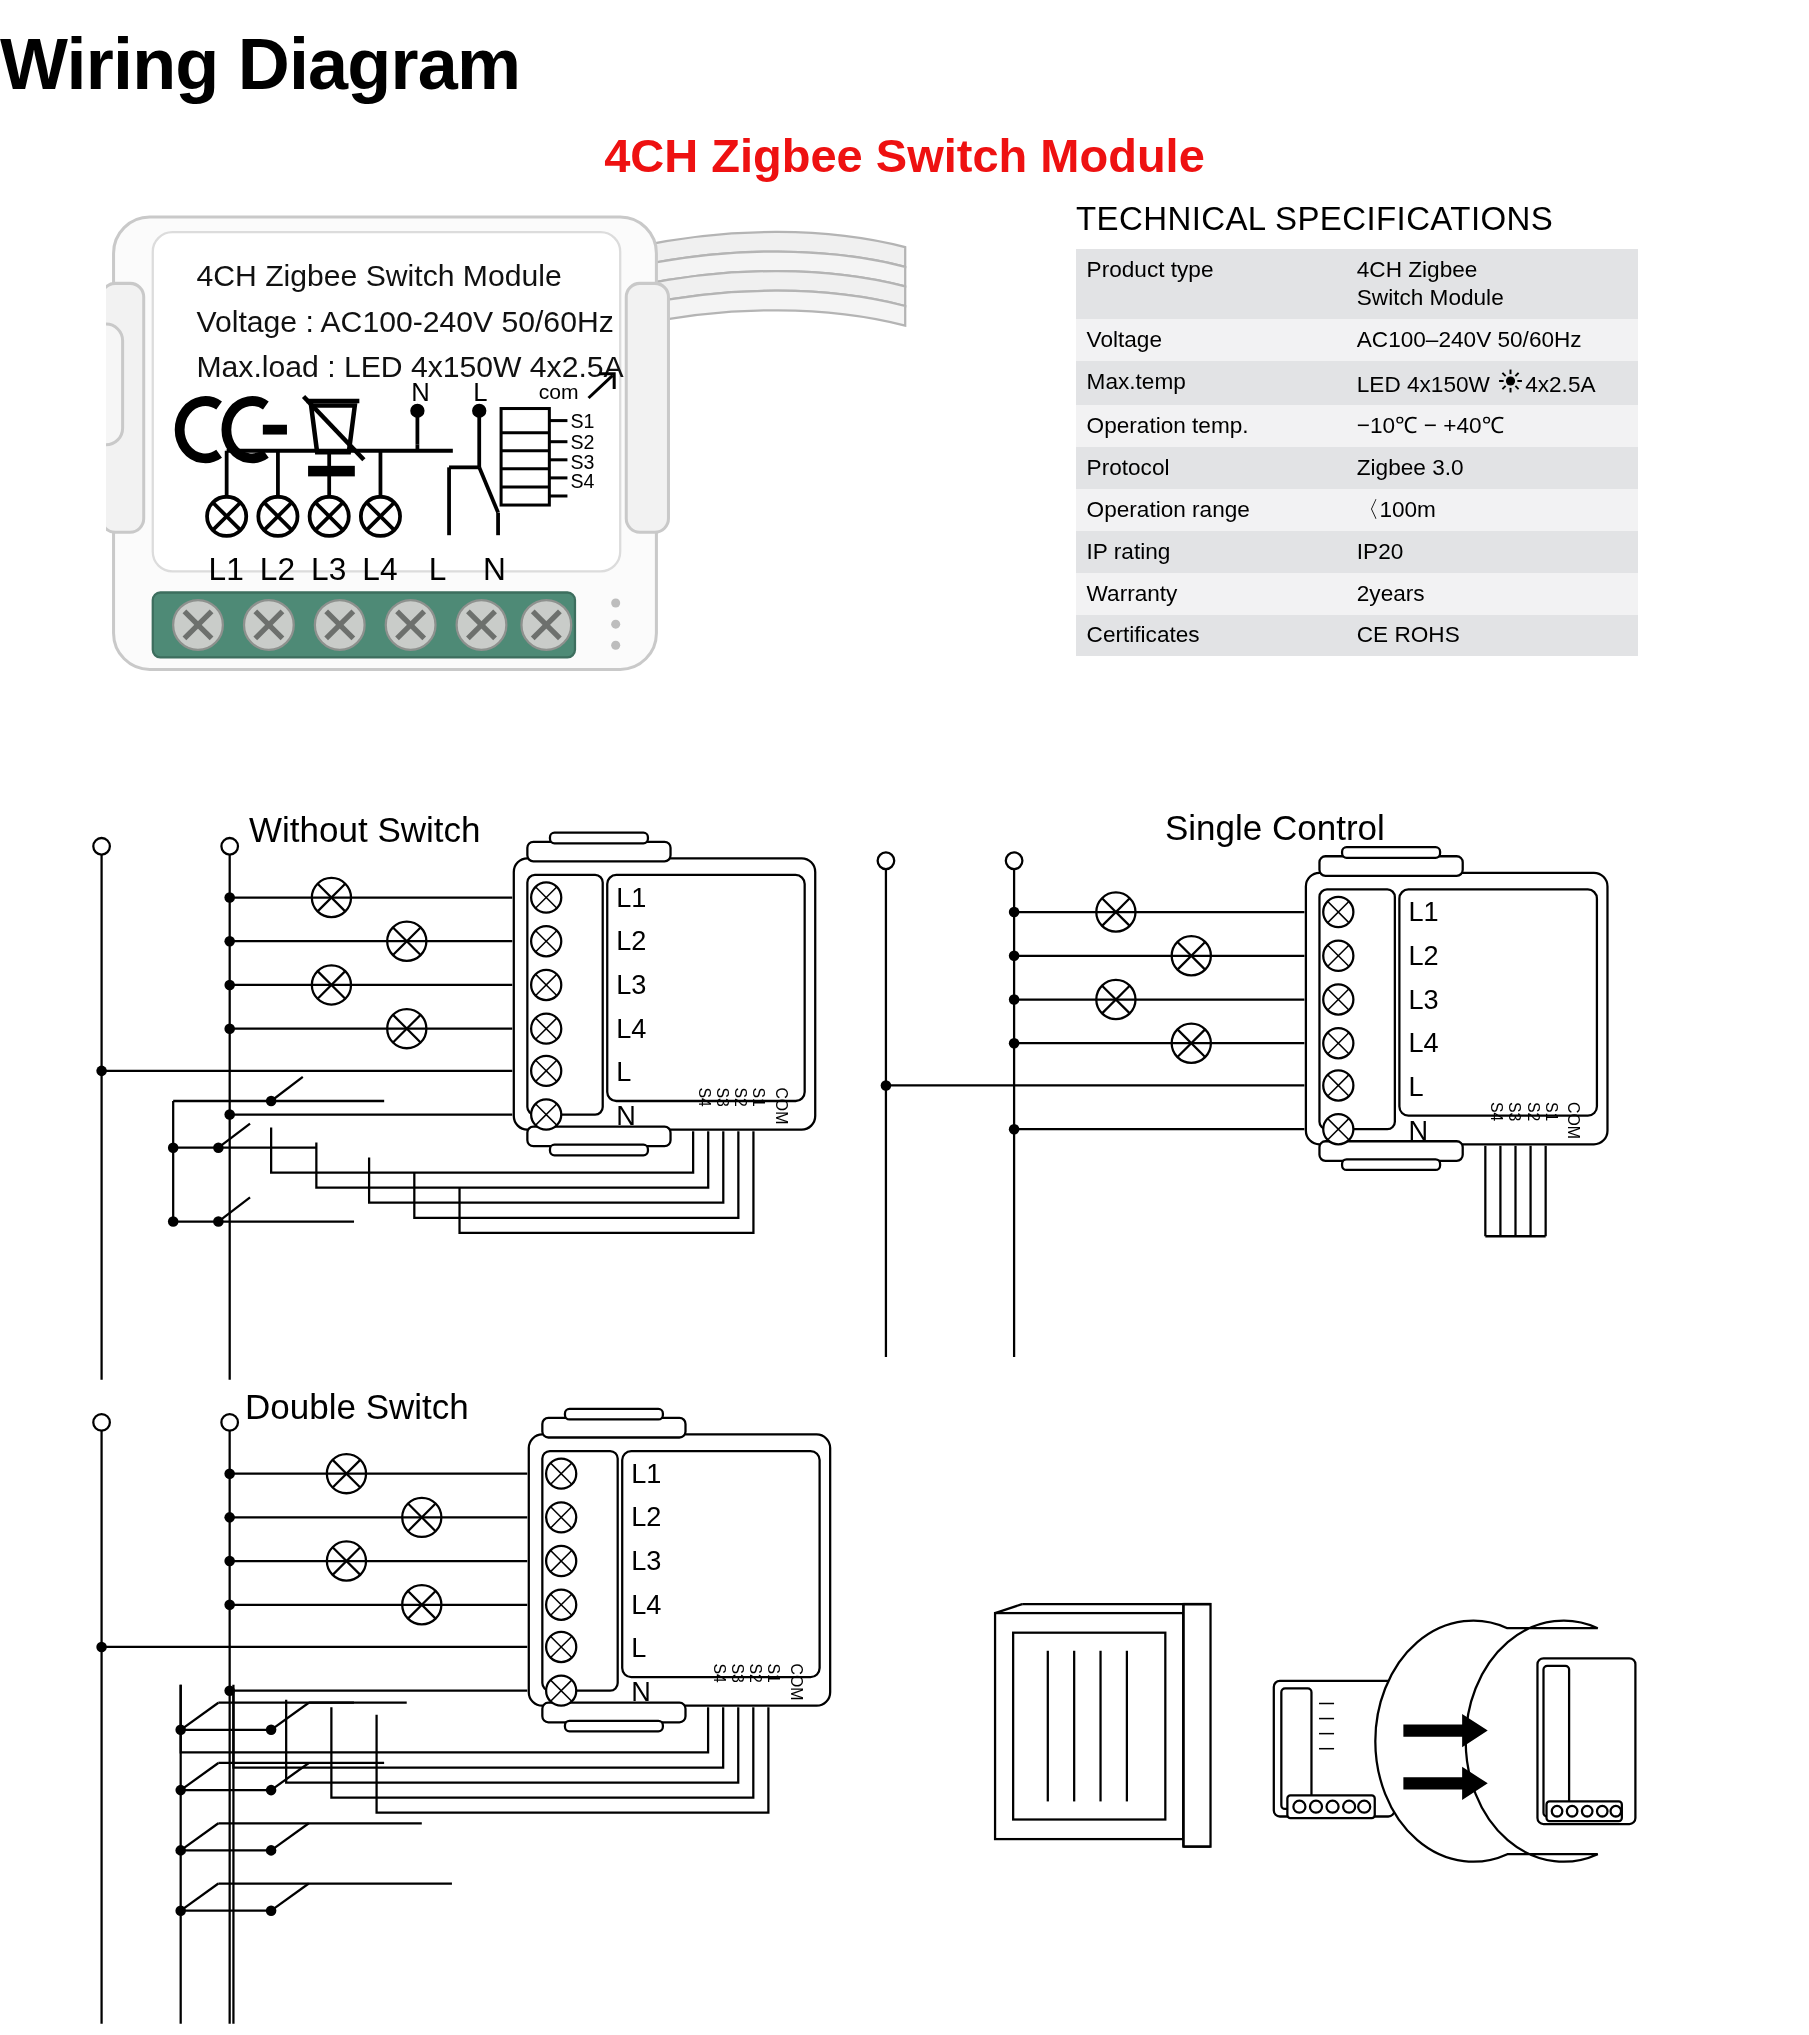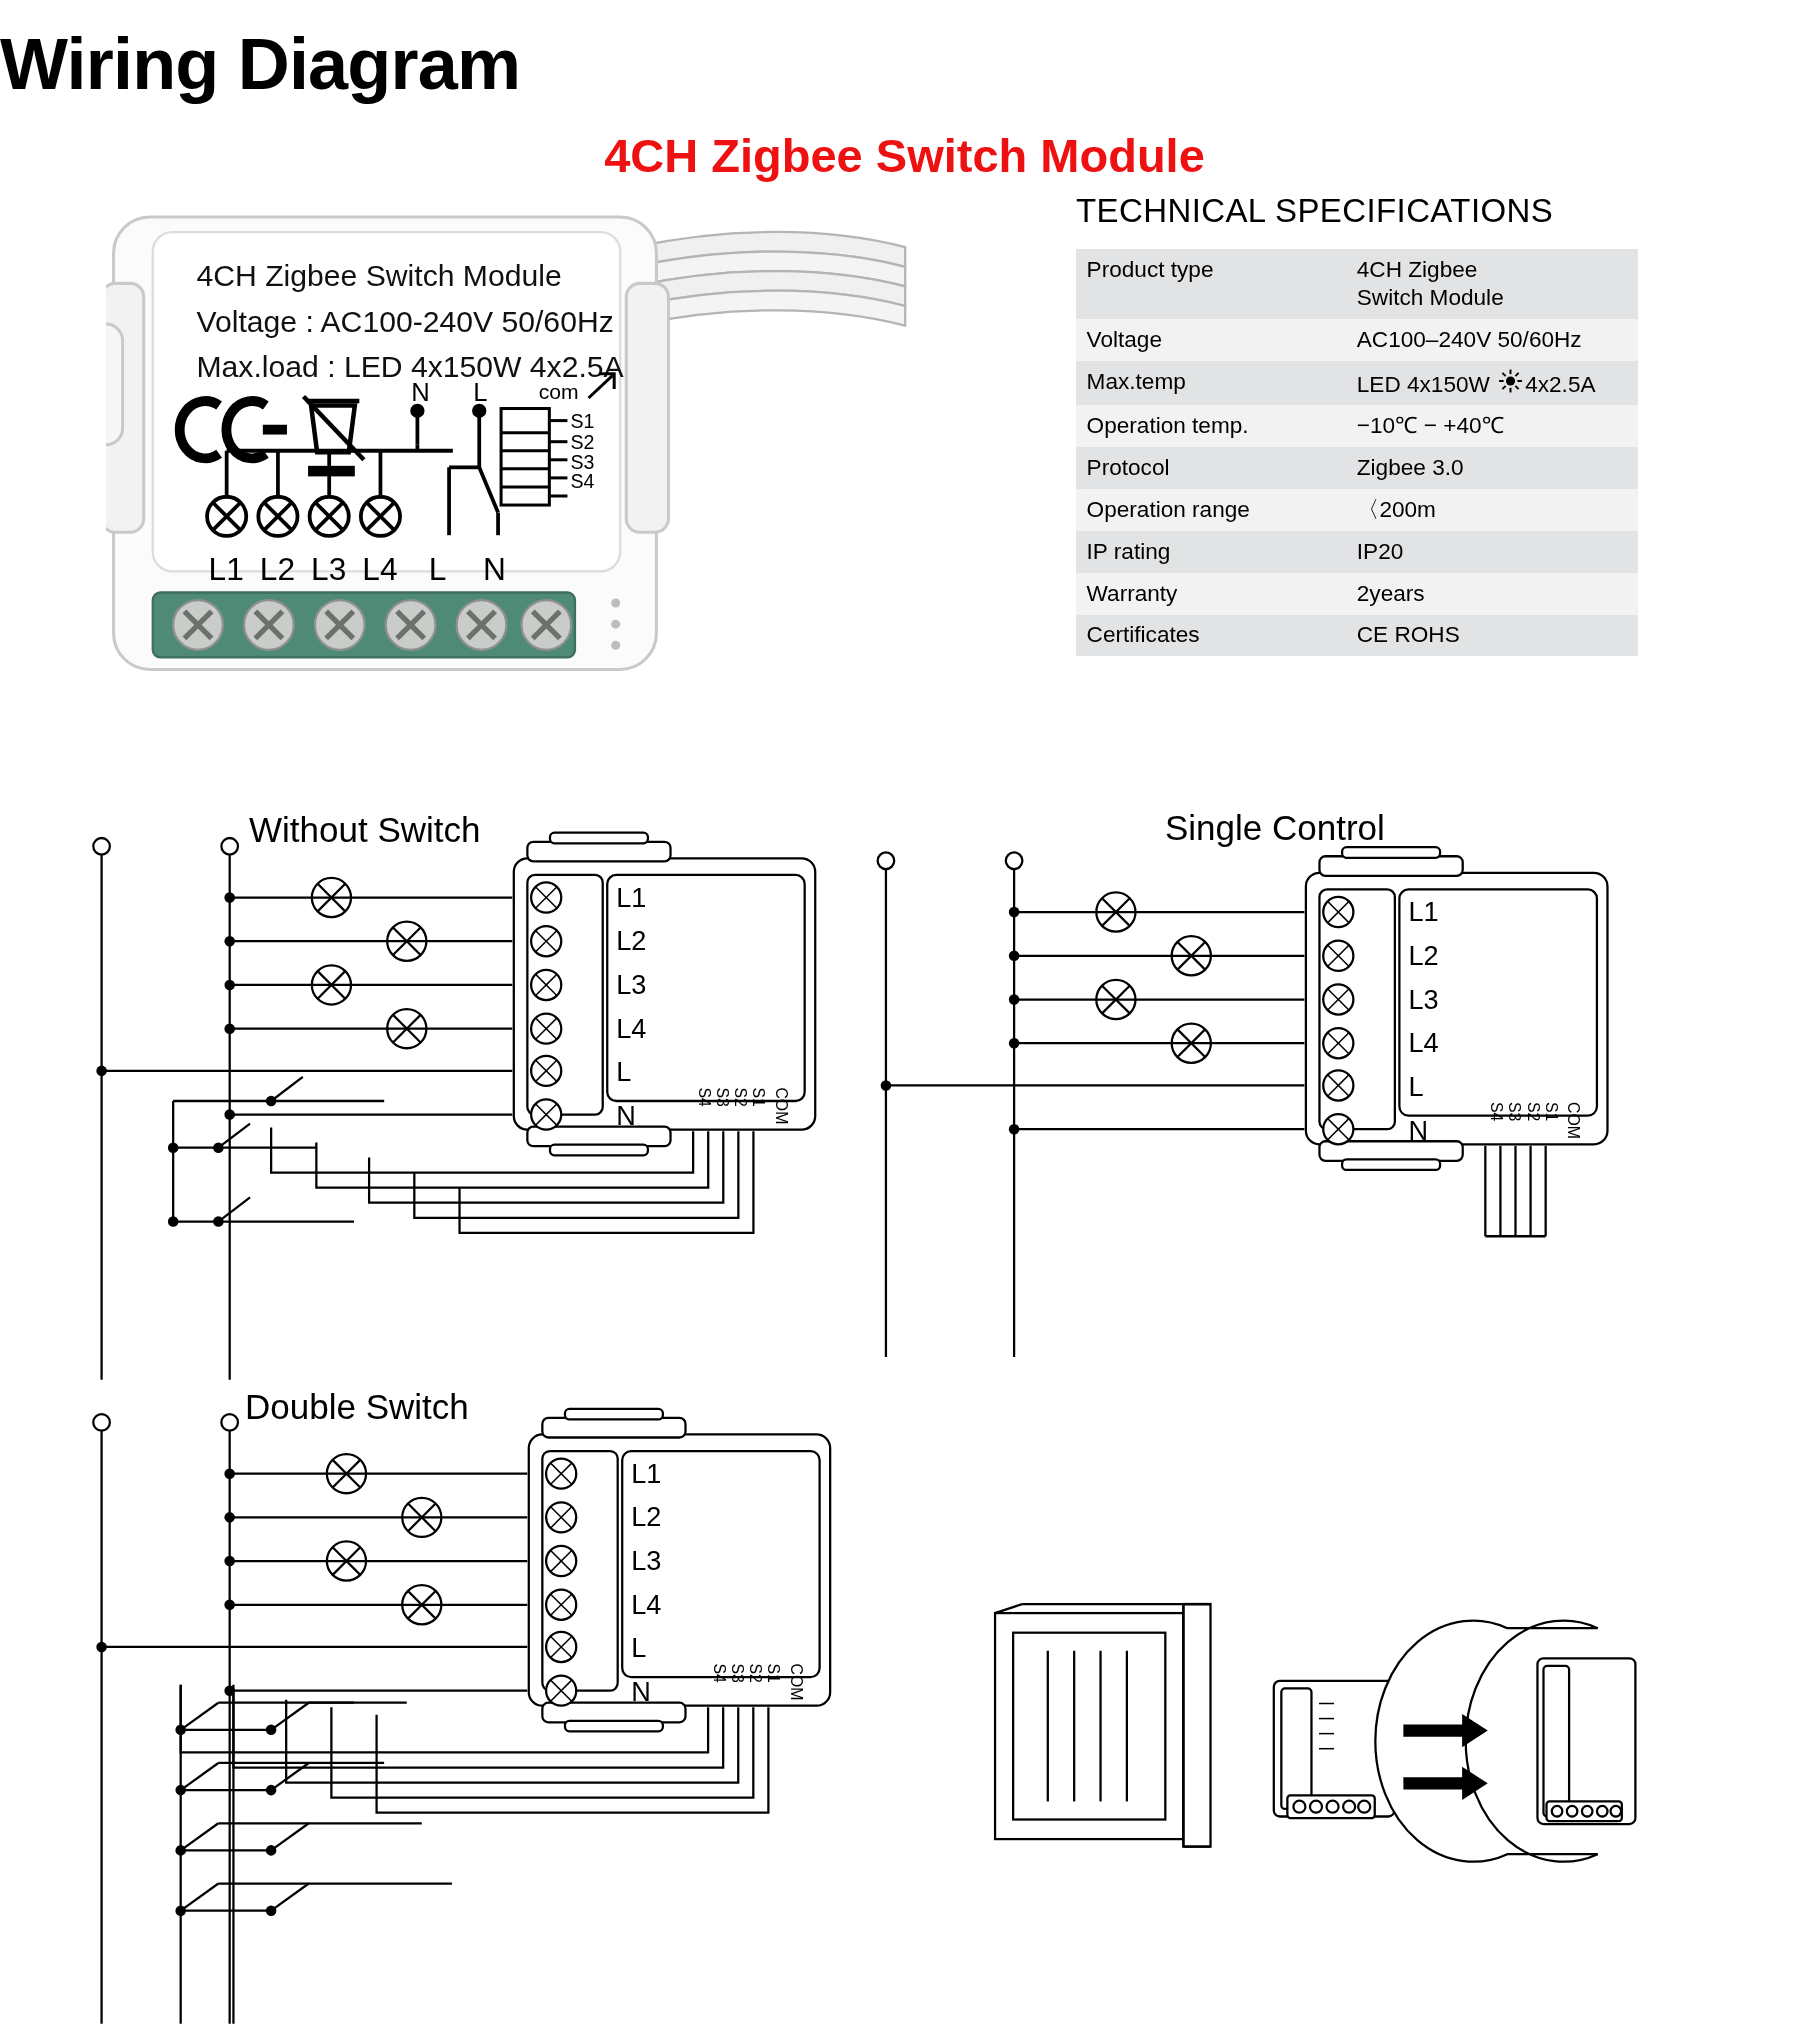--- a/index.html
+++ b/index.html
@@ -18,21 +18,21 @@
     top:22.6px;left:0;width:1809px;text-align:left;
     font-size:72px;font-weight:bold;letter-spacing:-0.8px;
   }
   #sub-title{
     top:128px;left:0;width:1809px;text-align:center;
     font-size:47px;font-weight:bold;color:#ee1111;
   }
 
   
   #spec-title{
-    top:192px;left:1076px;font-size:33px;letter-spacing:0.4px;
+    top:200px;left:1076px;font-size:33px;letter-spacing:0.4px;
   }
   #spec-table{
     top:249px;left:1076px;width:562px;border-collapse:collapse;
     font-size:22.6px;
   }
   #spec-table td{
     padding:6.8px 10.6px;vertical-align:top;line-height:1.25;
     border:0;
   }
   #spec-table tr:nth-child(odd){background:#e2e3e5;}
@@ -87,21 +87,21 @@
     <tr>
       <td class="k">Operation temp.</td>
       <td>−10℃  −  +40℃</td>
     </tr>
     <tr>
       <td class="k">Protocol</td>
       <td>Zigbee  3.0</td>
     </tr>
     <tr>
       <td class="k">Operation range</td>
-      <td>〈200m</td>
+      <td>〈100m</td>
     </tr>
     <tr>
       <td class="k">IP rating</td>
       <td>IP20</td>
     </tr>
     <tr>
       <td class="k">Warranty</td>
       <td>2years</td>
     </tr>
     <tr>

